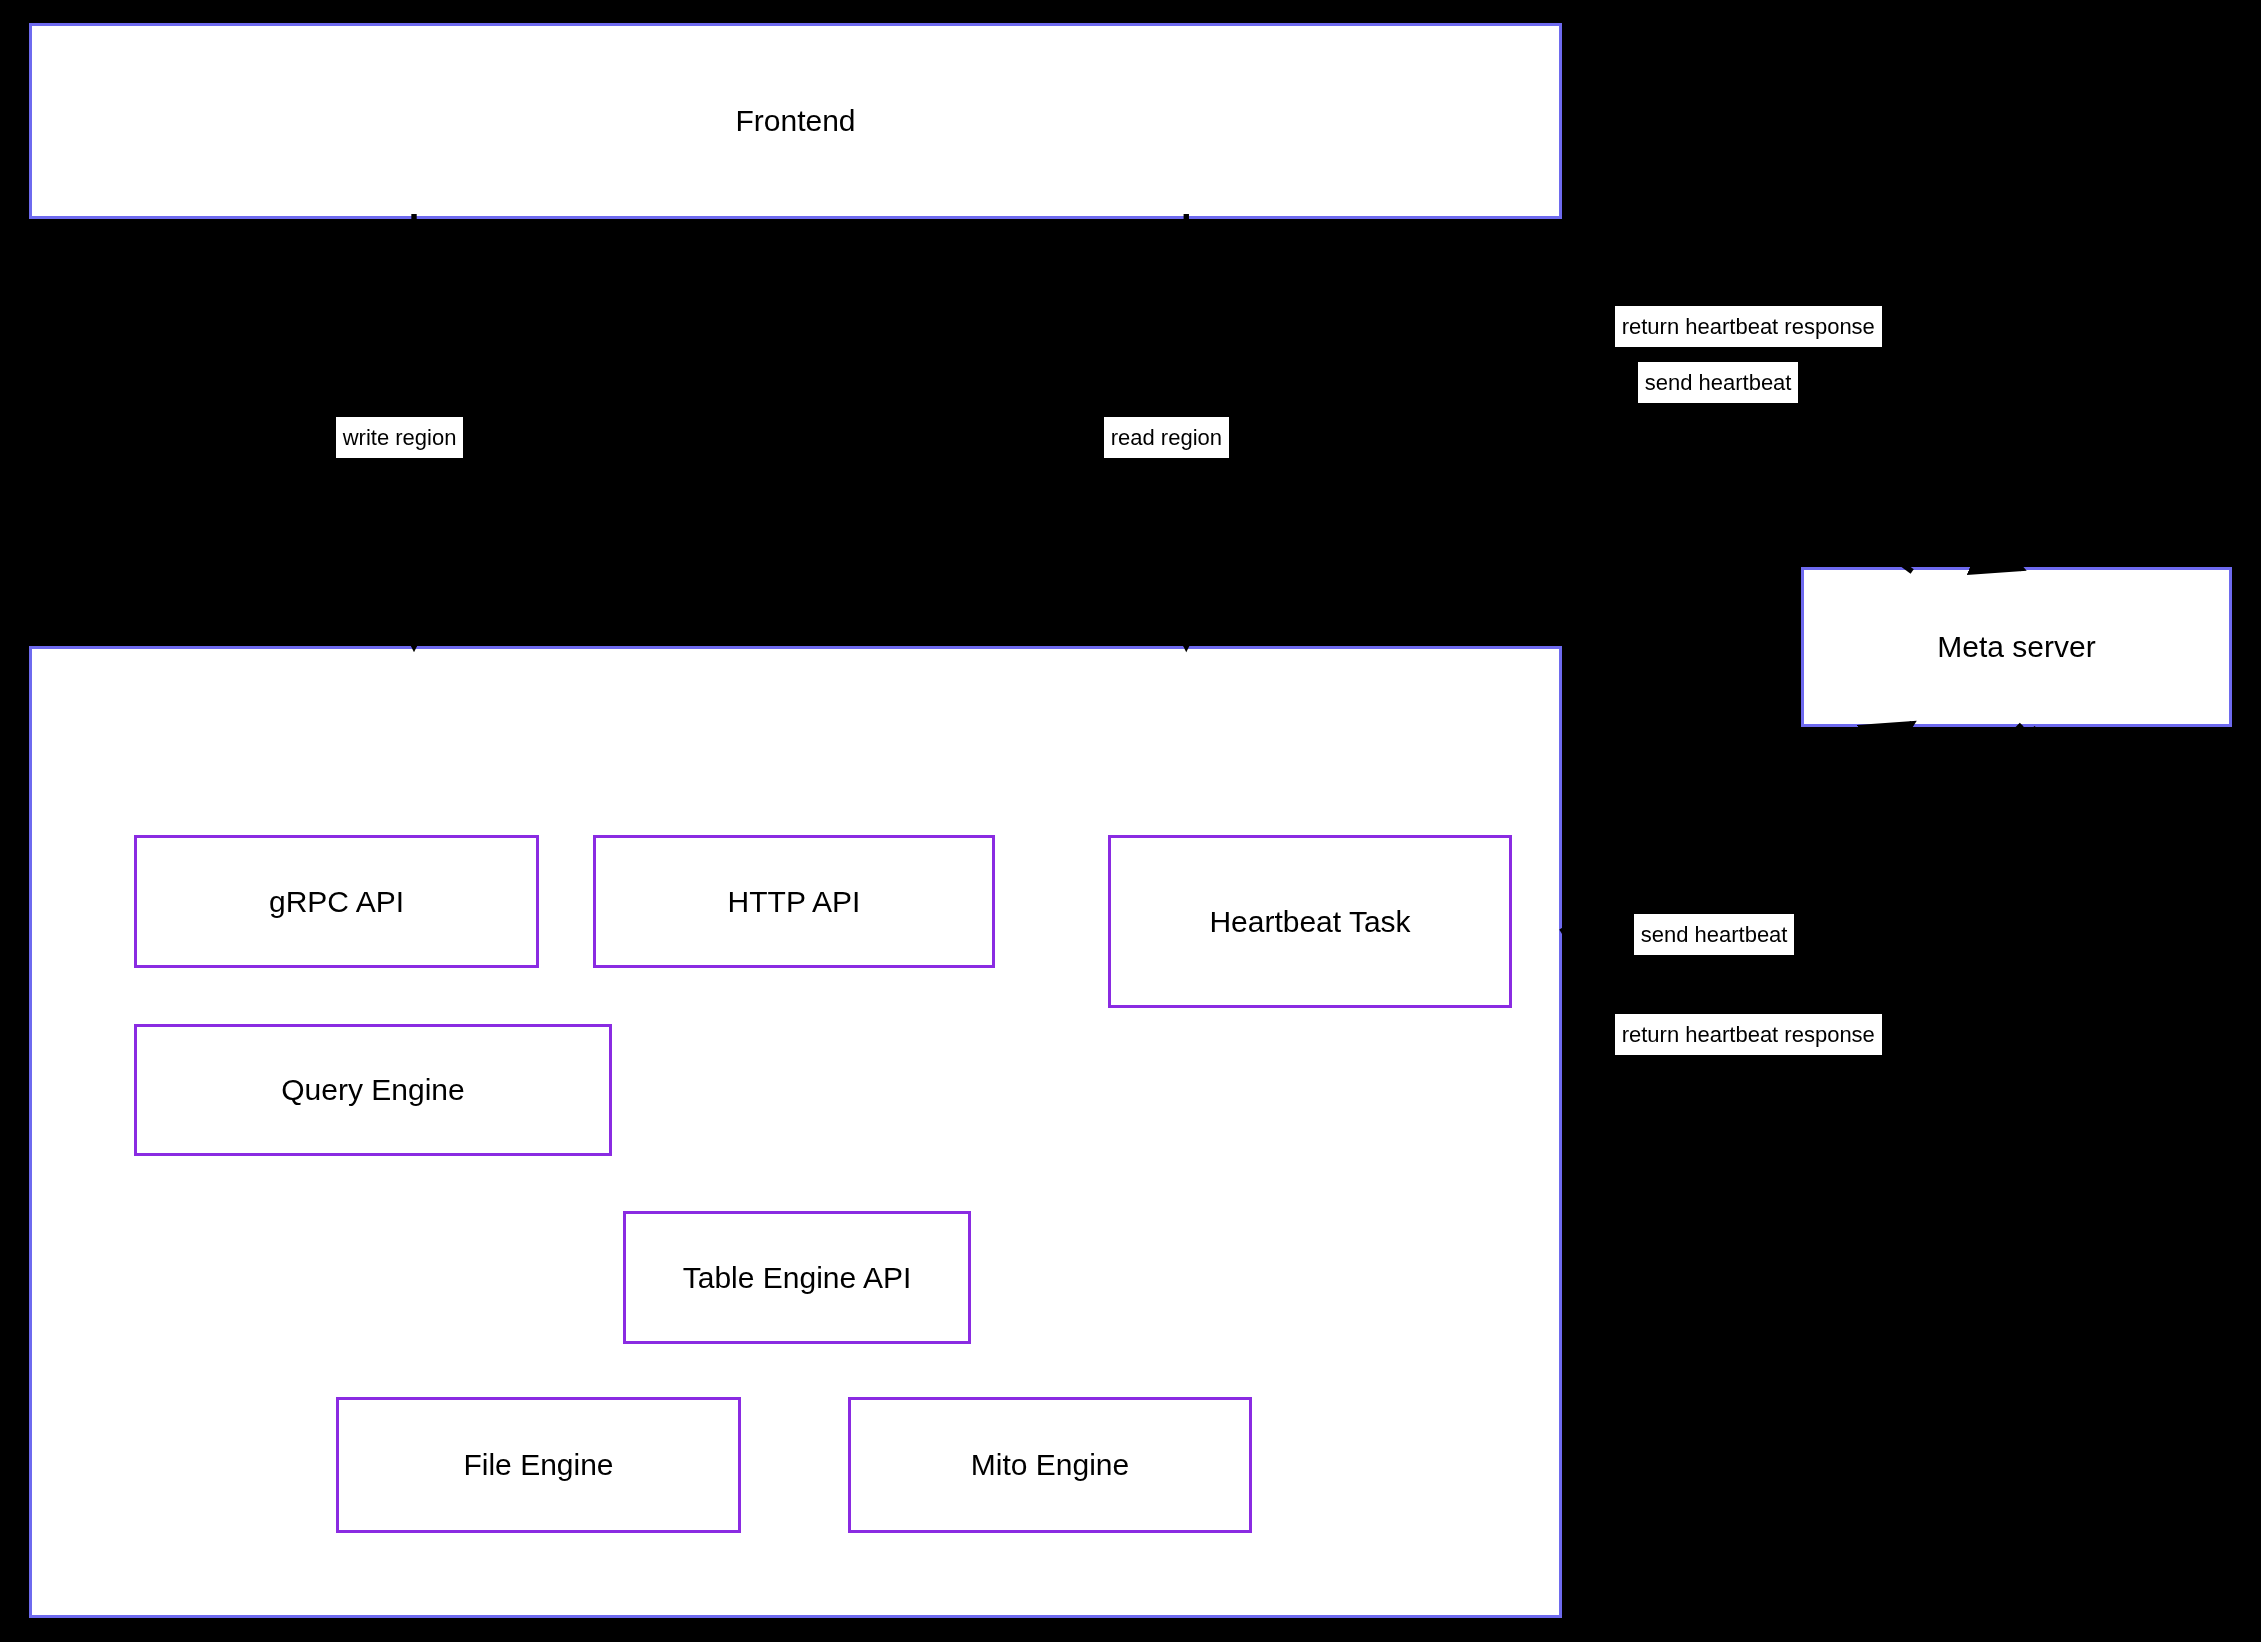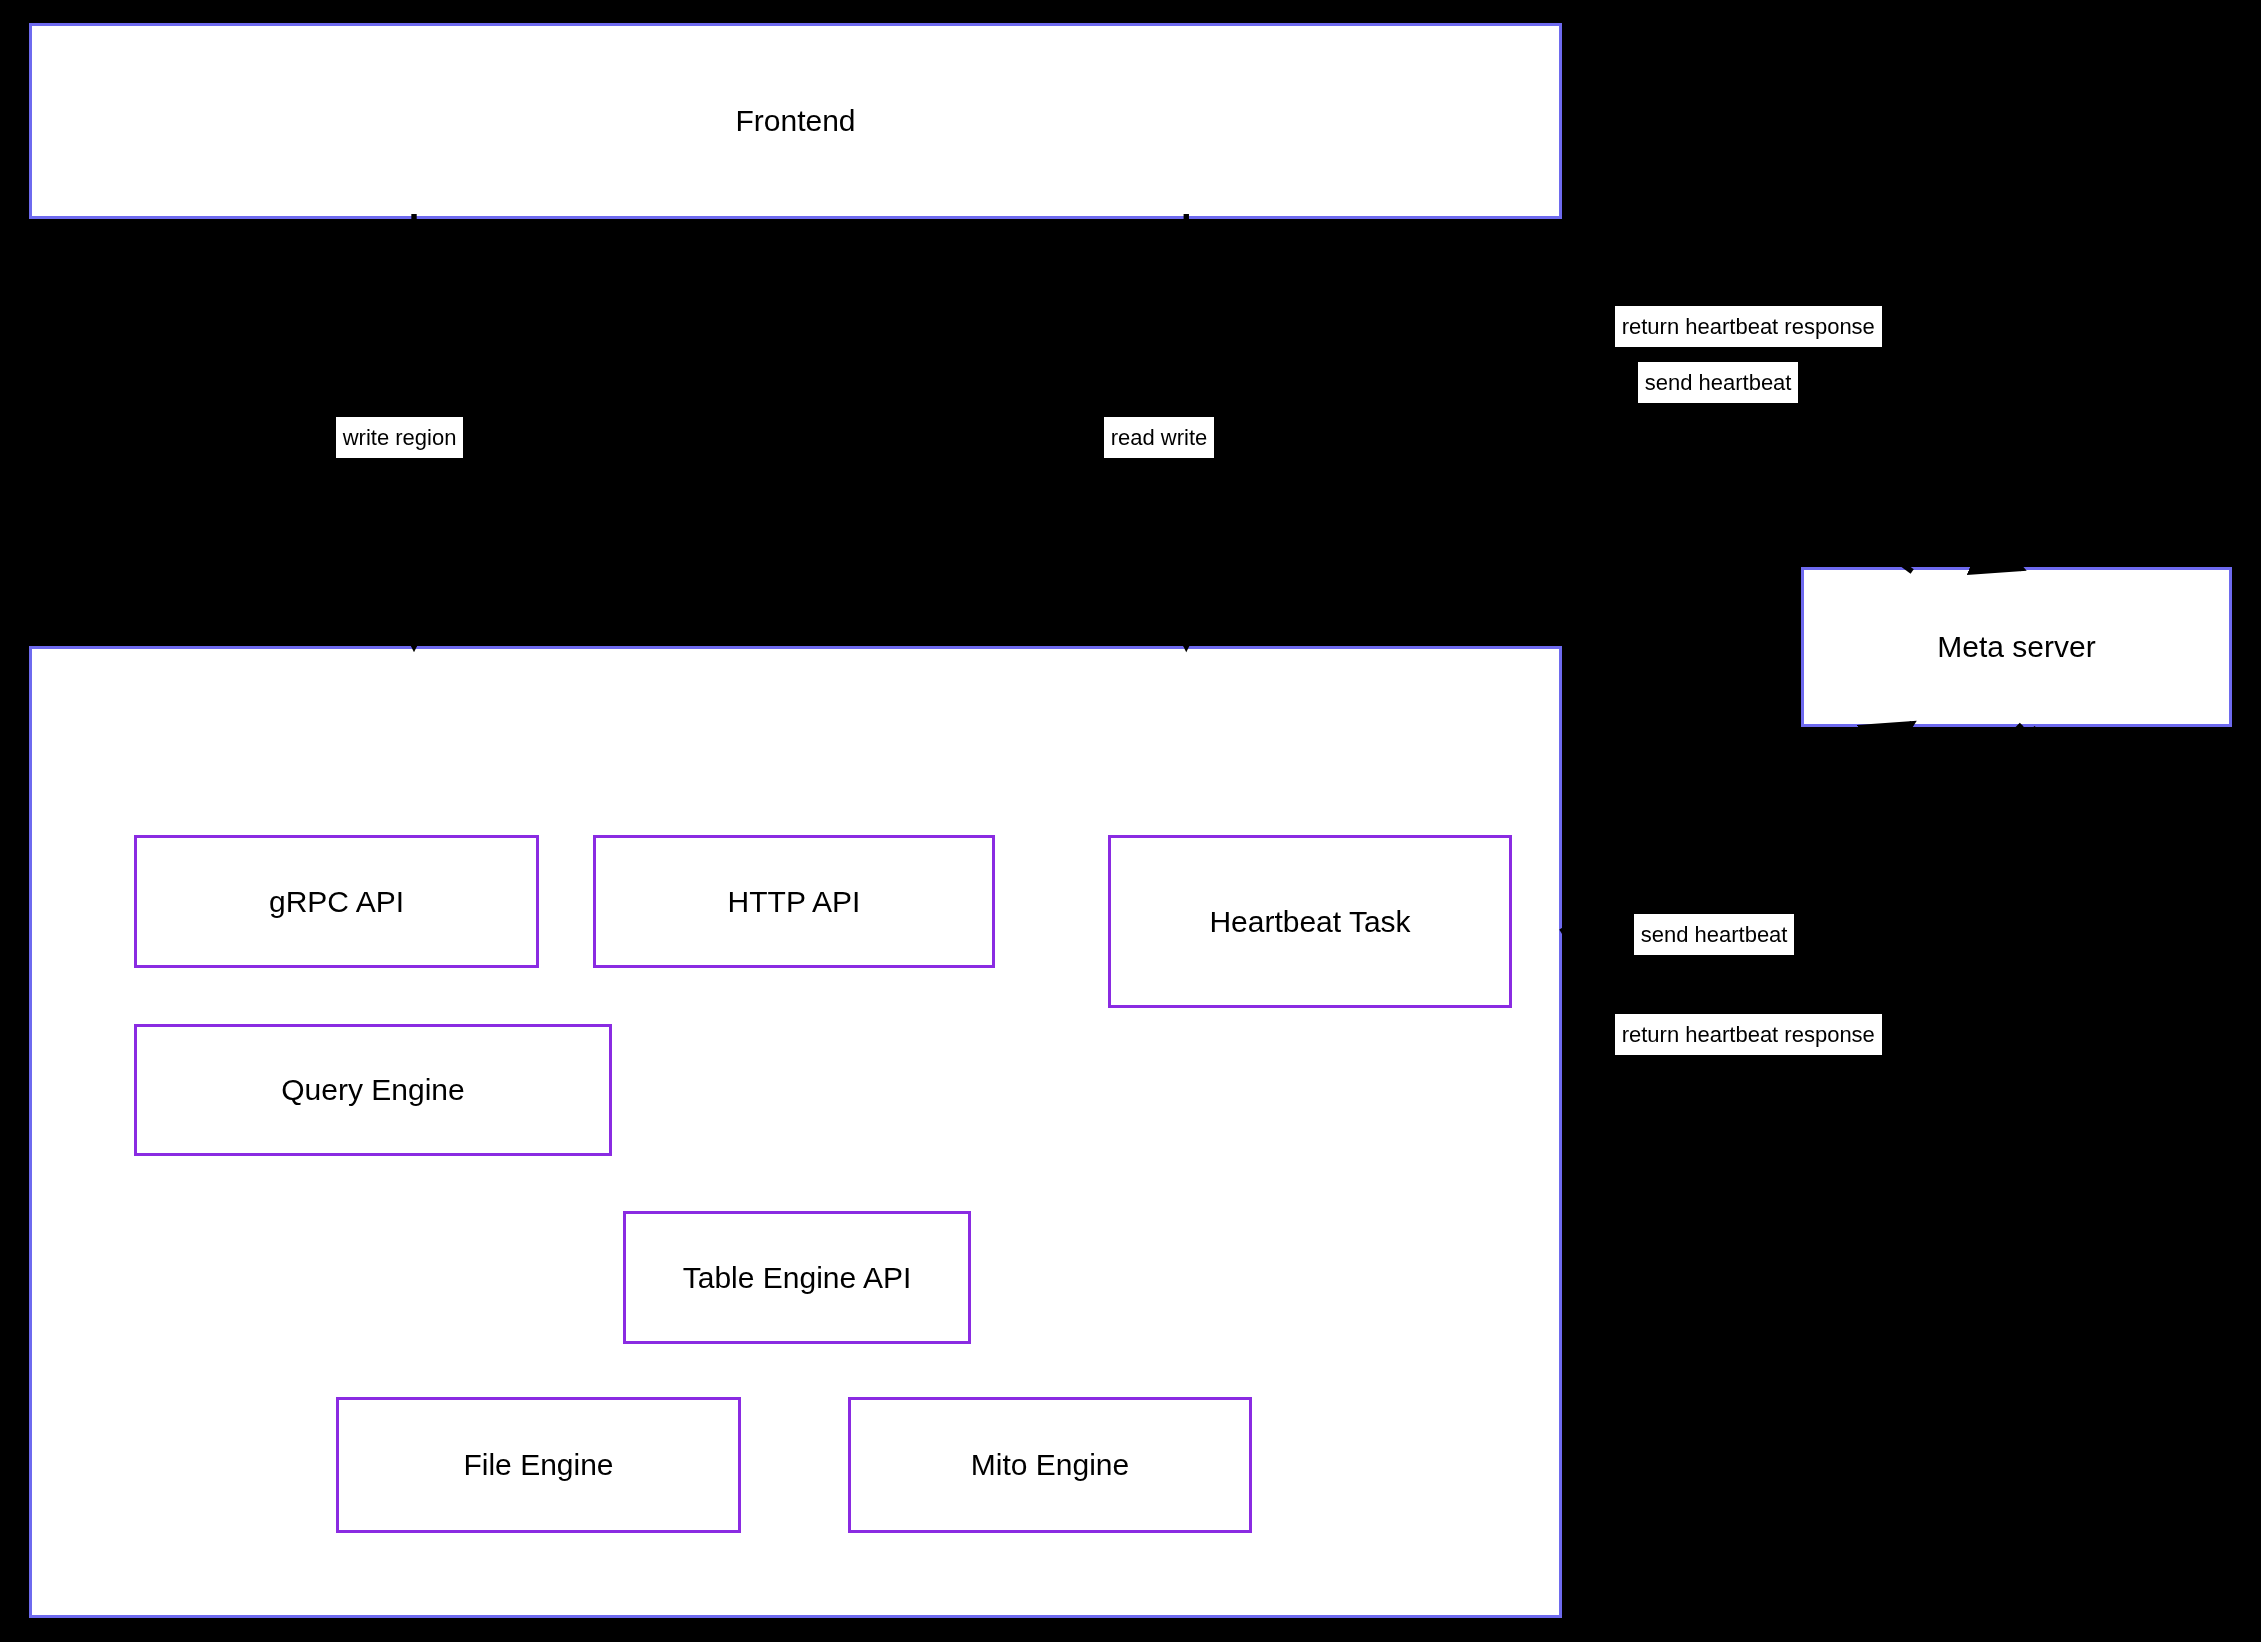--- a/index.html
+++ b/index.html
@@ -107,21 +107,21 @@
     <line x1="616" y1="318" x2="616" y2="962" stroke="#000000" stroke-width="8" marker-end="url(#ah)"></line>
     <line x1="1765" y1="318" x2="1765" y2="962" stroke="#000000" stroke-width="8" marker-end="url(#ah)"></line>
     <line x1="2322" y1="560" x2="3008" y2="846" stroke="#000000" stroke-width="8" marker-end="url(#ah)"></line>
     <line x1="2845" y1="850" x2="2330" y2="470" stroke="#000000" stroke-width="8" marker-end="url(#ah)"></line>
     <line x1="2322" y1="1386" x2="2845" y2="1076" stroke="#000000" stroke-width="8" marker-end="url(#ah)"></line>
     <line x1="3008" y1="1078" x2="2330" y2="1762" stroke="#000000" stroke-width="8" marker-end="url(#ah)"></line>
     <line x1="3030" y1="1082" x2="2330" y2="2148" stroke="#000000" stroke-width="8" marker-end="url(#ah)"></line>
   </svg>
 
   <div class="edge-label lbl-write">write region</div>
-  <div class="edge-label lbl-read">read write</div>
+  <div class="edge-label lbl-read">read region</div>
   <div class="edge-label lbl-hb-return-top">return heartbeat response</div>
   <div class="edge-label lbl-hb-send-top">send heartbeat</div>
   <div class="edge-label lbl-hb-send-mid">send heartbeat</div>
   <div class="edge-label lbl-hb-return-mid">return heartbeat response</div>
 
   <svg class="arrow-layer overlay-z" width="2261" height="1643" viewBox="0 0 3364 2444">
     <line x1="2705" y1="537" x2="2736" y2="570" stroke="#000000" stroke-width="7"></line>
   </svg>
 
 </div>

